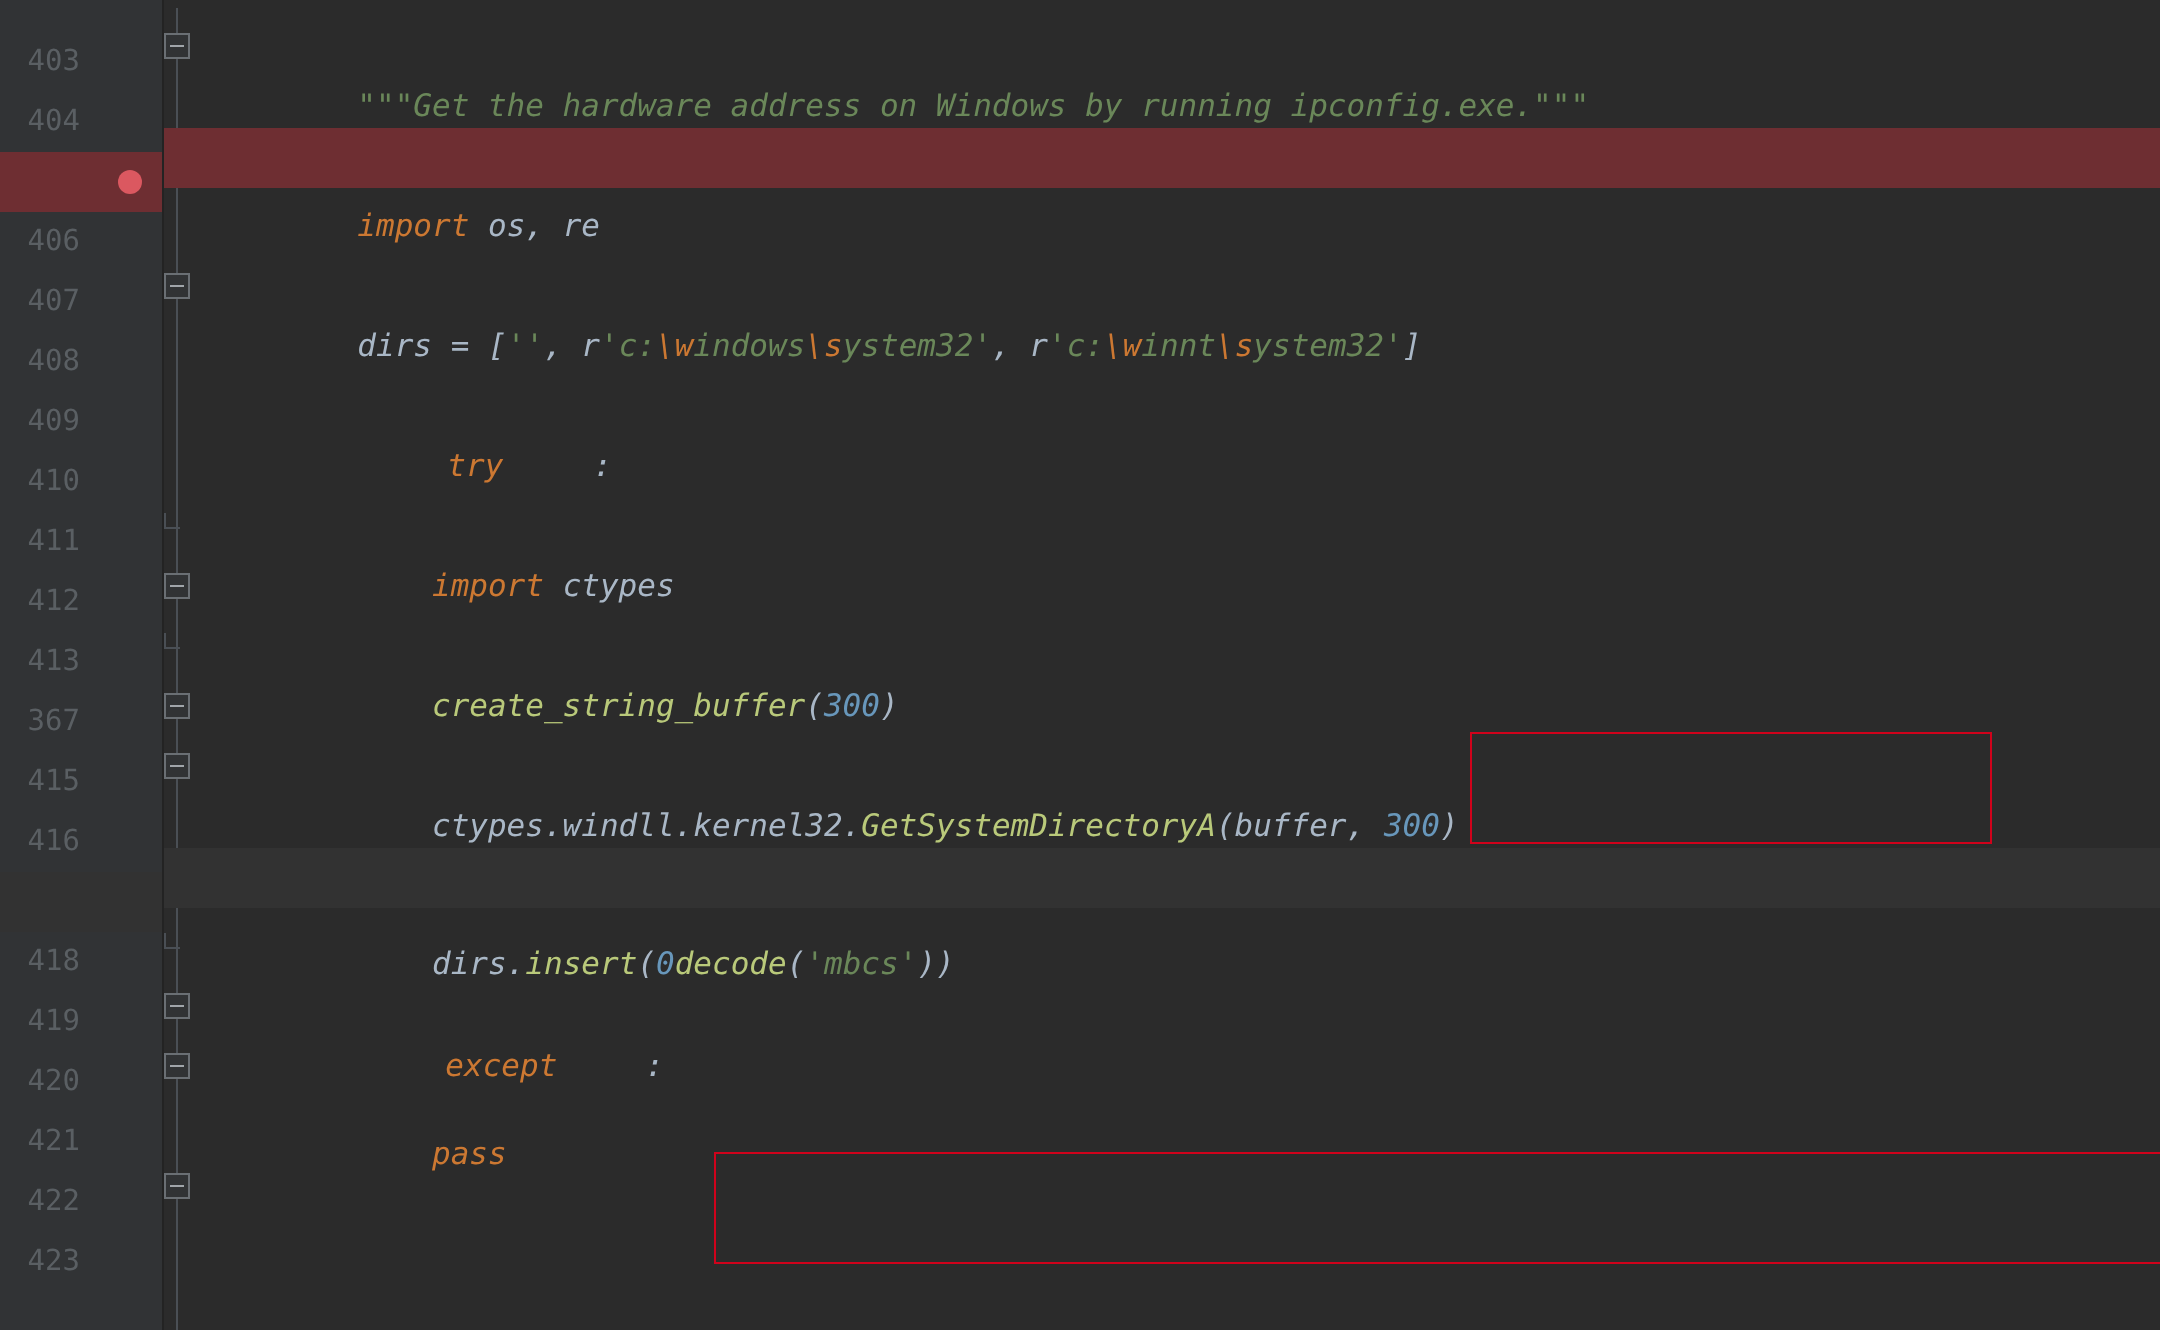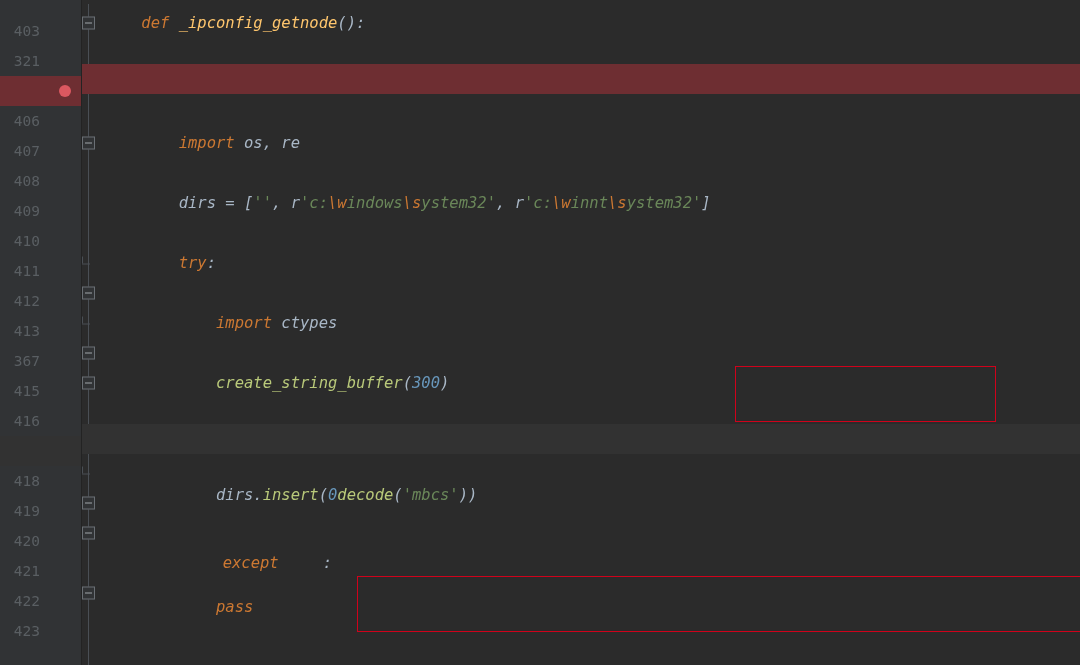--- a/index.html
+++ b/index.html
@@ -156,21 +156,21 @@
 </style>
 </head>
 <body>
 
 <div class="editor">
   <div class="gutter" id="gutter">
       <div class="gut-row">
         <span class="lineno">403</span>
       </div>
       <div class="gut-row">
-        <span class="lineno">321</span>
+        <span class="lineno">404</span>
       </div>
       <div class="gut-row">
         <div class="hl-bp" style="position: absolute; left: 0px; right: 0px; top: 0px; height: 30px;"></div>
         <span class="lineno">405</span>
         <div class="breakpoint"></div>
       </div>
       <div class="gut-row">
         <span class="lineno">406</span>
       </div>
       <div class="gut-row">
@@ -235,29 +235,28 @@
         <div class="fold-marker minus" style="top: 289px;"></div>
         <div class="fold-marker end" style="top: 319px;"></div>
         <div class="fold-marker minus" style="top: 349px;"></div>
         <div class="fold-marker minus" style="top: 379px;"></div>
         <div class="fold-marker minus" style="top: 439px;"></div>
         <div class="fold-marker end" style="top: 469px;"></div>
         <div class="fold-marker minus" style="top: 499px;"></div>
         <div class="fold-marker minus" style="top: 529px;"></div>
         <div class="fold-marker minus" style="top: 589px;"></div>
       </div>
-  <div class="code-line code-text" style="top: 4px;"><span>    </span><span class="kw">def </span><span class="fn">_ipconfig_getnode</span><span class="op">():</span></div>
       <div class="code-line code-text" style="top: 34px;"><span>        </span><span class="st">"""Get the hardware address on Windows by running ipconfig.exe."""</span></div>
       <div class="hl-bp" style="top: 64px;"></div>
       <div class="code-line code-text" style="top: 64px;"><span>        </span><span class="kw">import </span><span class="op">os</span><span class="op">, </span><span class="op">re</span></div>
       <div class="code-line code-text" style="top: 94px;"><span>        </span><span class="op">dirs = [</span><span class="st">''</span><span class="op">, r</span><span class="st">'c:</span><span class="esc">\w</span><span class="st">indows</span><span class="esc">\s</span><span class="st">ystem32'</span><span class="op">, r</span><span class="st">'c:</span><span class="esc">\w</span><span class="st">innt</span><span class="esc">\s</span><span class="st">ystem32'</span><span class="op">]</span></div>
-      <div class="code-line code-text" style="top: 124px;"><span>        </span><span class="kw">try</span><span class="op">:</span></div>
+      <div class="code-line code-text" style="top: 124px; gap: 45px;"><span>        </span><span class="kw">try</span><span class="op">:</span></div>
       <div class="code-line code-text" style="top: 154px;"><span>            </span><span class="kw">import </span><span class="op">ctypes</span></div>
       <div class="code-line code-text" style="top: 184px;"><span>            </span><span class="cl">create_string_buffer</span><span class="op">(</span><span class="nm">300</span><span class="op">)</span></div>
       <div class="code-line code-text" style="top: 214px;"><span>            </span><span class="op">ctypes.windll.kernel32.</span><span class="cl">GetSystemDirectoryA</span><span class="op">(buffer, </span><span class="nm">300</span><span class="op">)</span></div>
-      <div class="code-line code-text" style="top: 236px;"><span>            </span><span class="op">dirs.</span><span class="cl">insert</span><span class="op">(</span><span class="nm">0</span><span class="cl">decode</span><span class="op">(</span><span class="st">'mbcs'</span><span class="op">))</span></div>
+      <div class="code-line code-text" style="top: 253px;"><span>            </span><span class="op">dirs.</span><span class="cl">insert</span><span class="op">(</span><span class="nm">0</span><span class="cl">decode</span><span class="op">(</span><span class="st">'mbcs'</span><span class="op">))</span></div>
       <div class="code-line code-text" style="top: 274px; gap: 44px;"><span>        </span><span class="kw">except</span><span class="op">:</span></div>
       <div class="code-line code-text" style="top: 288px;"><span>            </span><span class="kw">pass</span></div>
       <div class="hl-cur" style="top: 424px;"></div>
       <div class="red-box" style="top: 366px; left: 653px; width: 261px; height: 56px;"></div>
       <div class="red-box" style="top: 576px; left: 275px; width: 798px; height: 56px;"></div>
     </div>
 </div>
 
 </body></html>

